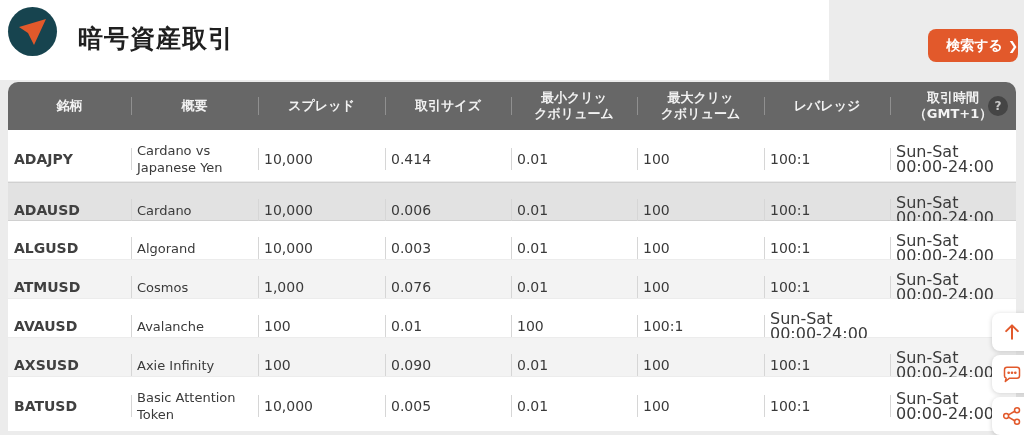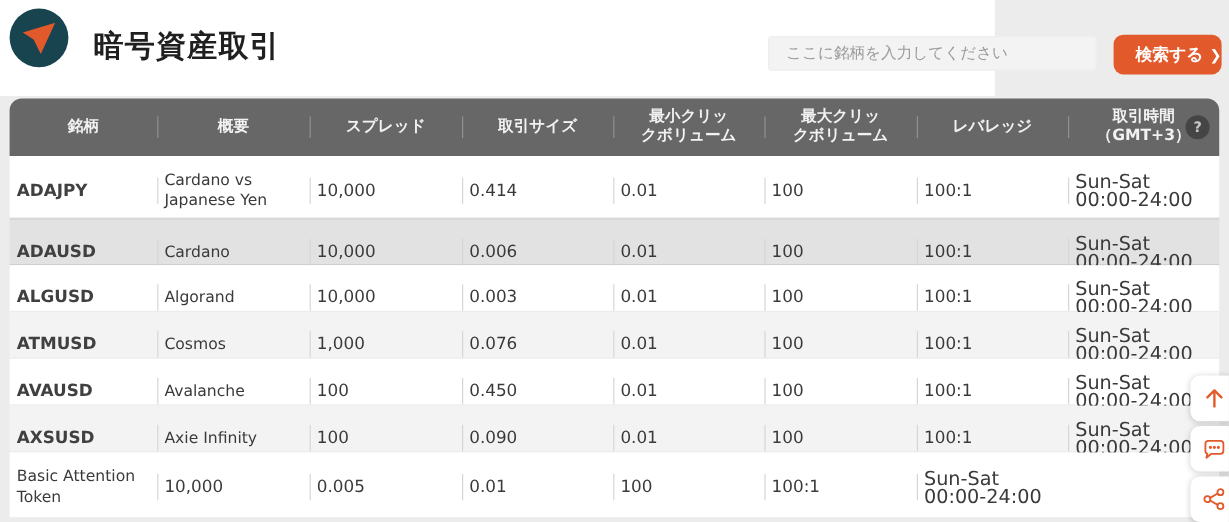--- a/index.html
+++ b/index.html
@@ -108,21 +108,20 @@
 <body>
 
 <div class="topband">
   <div class="logo">
     <svg width="49" height="49" viewBox="0 0 49 49">
       <path d="M11 20 L38 12 L26 38 L20 26 Z" fill="#e2592b"></path>
     </svg>
   </div>
   <div class="page-title">暗号資産取引</div>
 
-  <input class="search-input" type="text" placeholder="ここに銘柄を入力してください" style="">
 
   <button class="search-btn">
     <span>検索する</span>
     <span class="arrow">❯</span>
   </button>
 </div>
 
 <div class="table">
 
   <div class="thead grid-row">
@@ -144,21 +143,21 @@
     </div>
     <div class="th">
       <span>最大クリッ</span>
       <span>クボリューム</span>
     </div>
     <div class="th">
       <span>レバレッジ</span>
     </div>
     <div class="th">
       <span>取引時間</span>
-      <span>（GMT+3）</span>
+      <span>（GMT+1）</span>
     </div>
     <div class="help-badge">?</div>
   </div>
 
   <div class="tr h52 grid-row">
     <div class="td sym">ADAJPY</div>
     <div class="td desc">Cardano vs Japanese Yen</div>
     <div class="td">10,000</div>
     <div class="td">0.414</div>
     <div class="td">0.01</div>
@@ -209,21 +208,20 @@
     <div class="td hours">
       <span>Sun-Sat</span>
       <span>00:00-24:00</span>
     </div>
   </div>
 
   <div class="tr h39 grid-row">
     <div class="td sym">AVAUSD</div>
     <div class="td desc">Avalanche</div>
     <div class="td">100</div>
-    <div class="td">0.450</div>
     <div class="td">0.01</div>
     <div class="td">100</div>
     <div class="td">100:1</div>
     <div class="td hours">
       <span>Sun-Sat</span>
       <span>00:00-24:00</span>
     </div>
   </div>
 
   <div class="tr h39 row-alt grid-row">
@@ -234,20 +232,21 @@
     <div class="td">0.01</div>
     <div class="td">100</div>
     <div class="td">100:1</div>
     <div class="td hours">
       <span>Sun-Sat</span>
       <span>00:00-24:00</span>
     </div>
   </div>
 
   <div class="tr h54 grid-row">
+    <div class="td sym">BATUSD</div>
     <div class="td desc">Basic Attention Token</div>
     <div class="td">10,000</div>
     <div class="td">0.005</div>
     <div class="td">0.01</div>
     <div class="td">100</div>
     <div class="td">100:1</div>
     <div class="td hours">
       <span>Sun-Sat</span>
       <span>00:00-24:00</span>
     </div>

